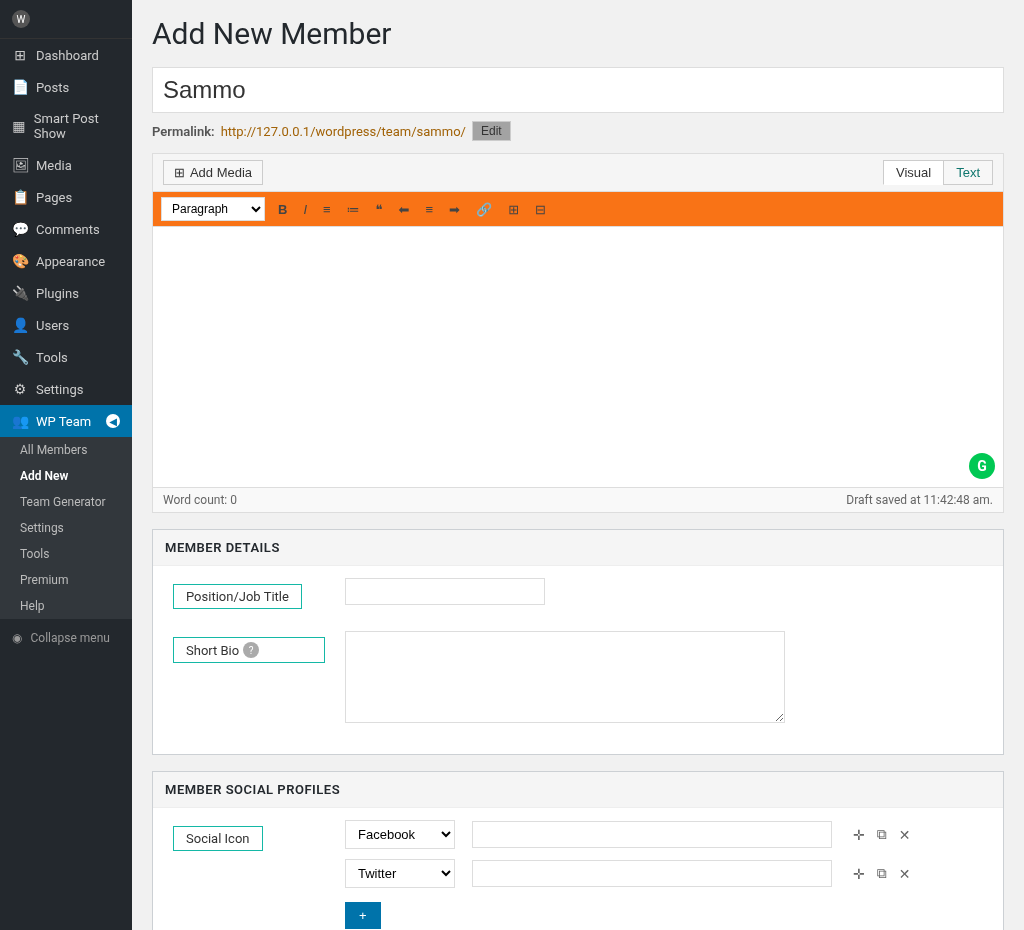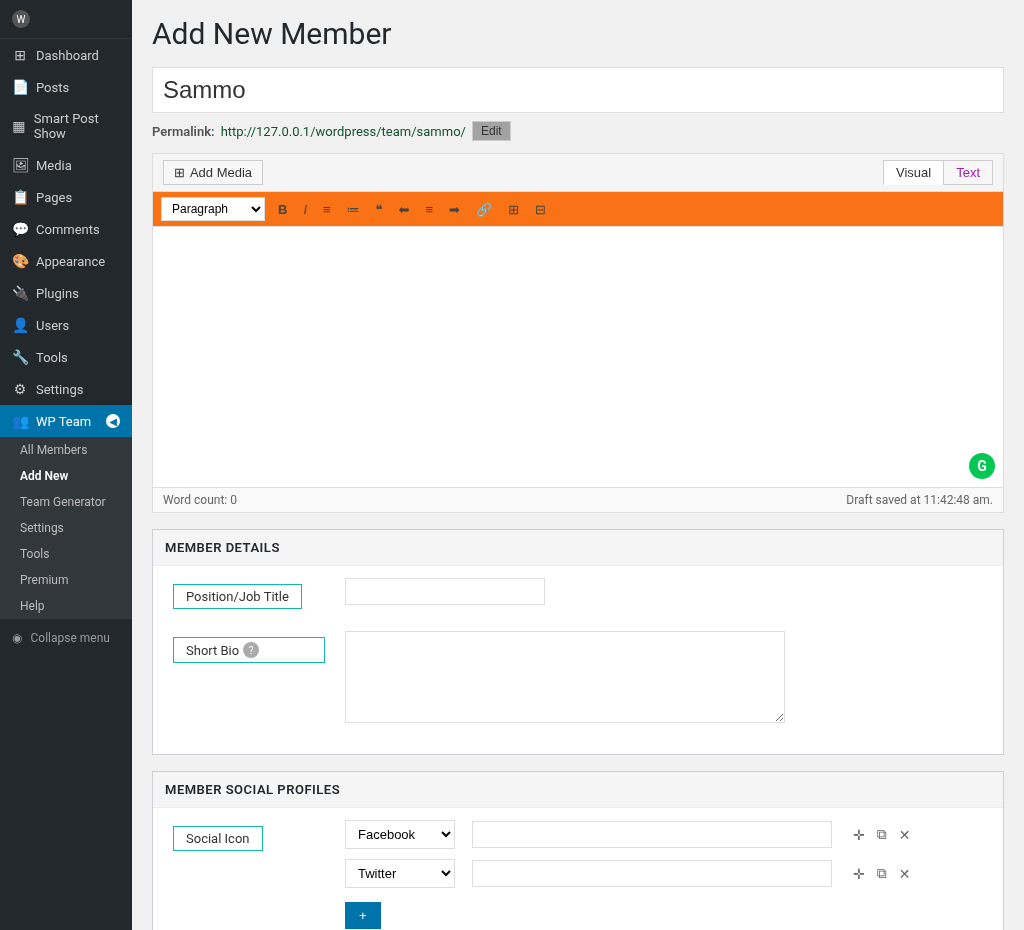--- a/index.html
+++ b/index.html
@@ -82,21 +82,21 @@
     }
 
     
     .permalink-row {
       display: flex; align-items: center; gap: 6px;
       margin-bottom: 12px;
       font-size: 13px;
       color: #555;
     }
     .permalink-label { font-weight: 600; }
-    .permalink-link { color: #14532d; text-decoration: none; }
+    .permalink-link { color: #a16207; text-decoration: none; }
     .permalink-edit-btn {
       background: #a3a3a3;
       border: 1px solid #ccc;
       padding: 2px 8px;
       cursor: pointer;
       font-size: 12px;
       color: #333;
     }
 
     
@@ -120,21 +120,21 @@
       font-size: 13px;
       color: #333;
     }
     .editor-view-tabs { display: flex; gap: 0; }
     .editor-tab {
       padding: 4px 12px;
       border: 1px solid #ccc;
       background: #f7f7f7;
       cursor: pointer;
       font-size: 13px;
-      color: #a21caf;
+      color: #0f766e;
     }
     .editor-tab.active { background: #fff; border-bottom-color: #fff; color: #333; }
     .editor-tab:first-child { border-right: none; }
 
     
     .editor-format-bar {
       display: flex; align-items: center; gap: 2px;
       padding: 5px 8px;
       border-bottom: 1px solid #ddd;
       background: #f97316;

